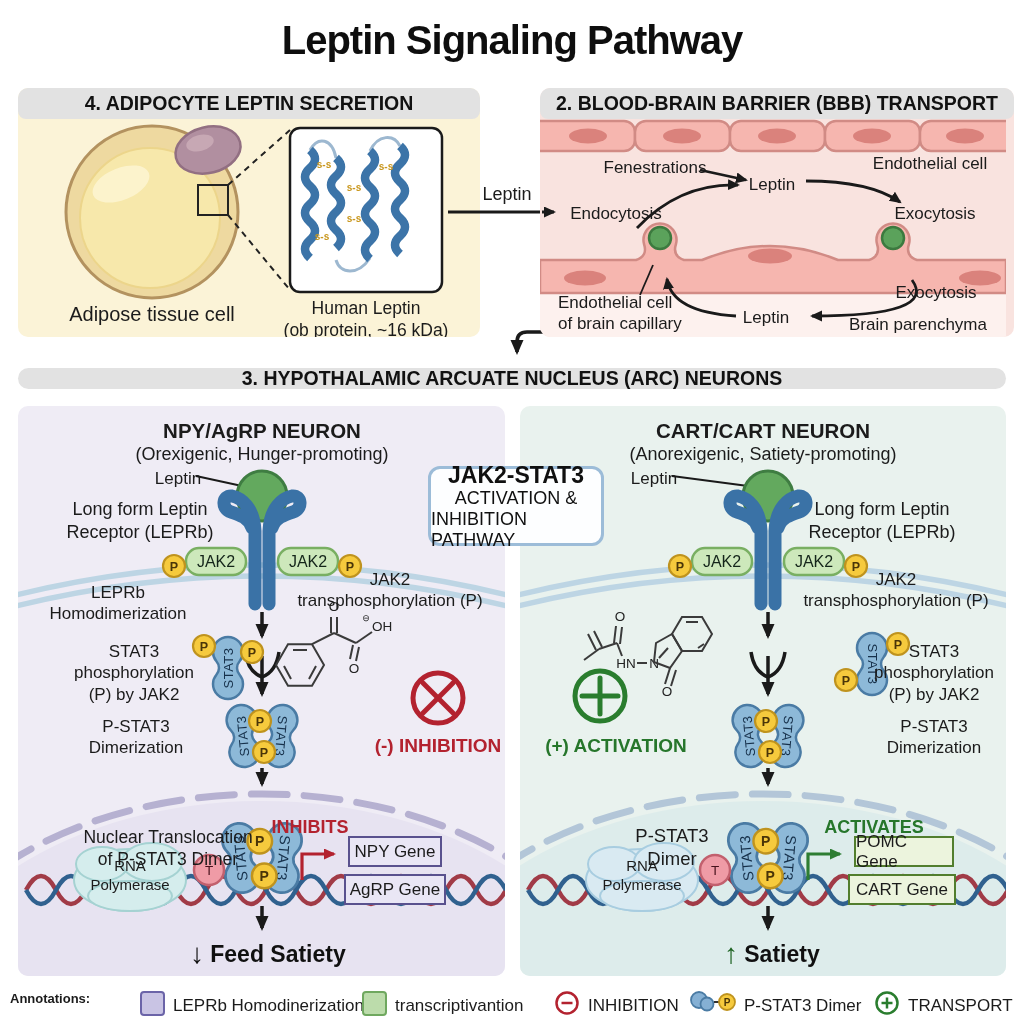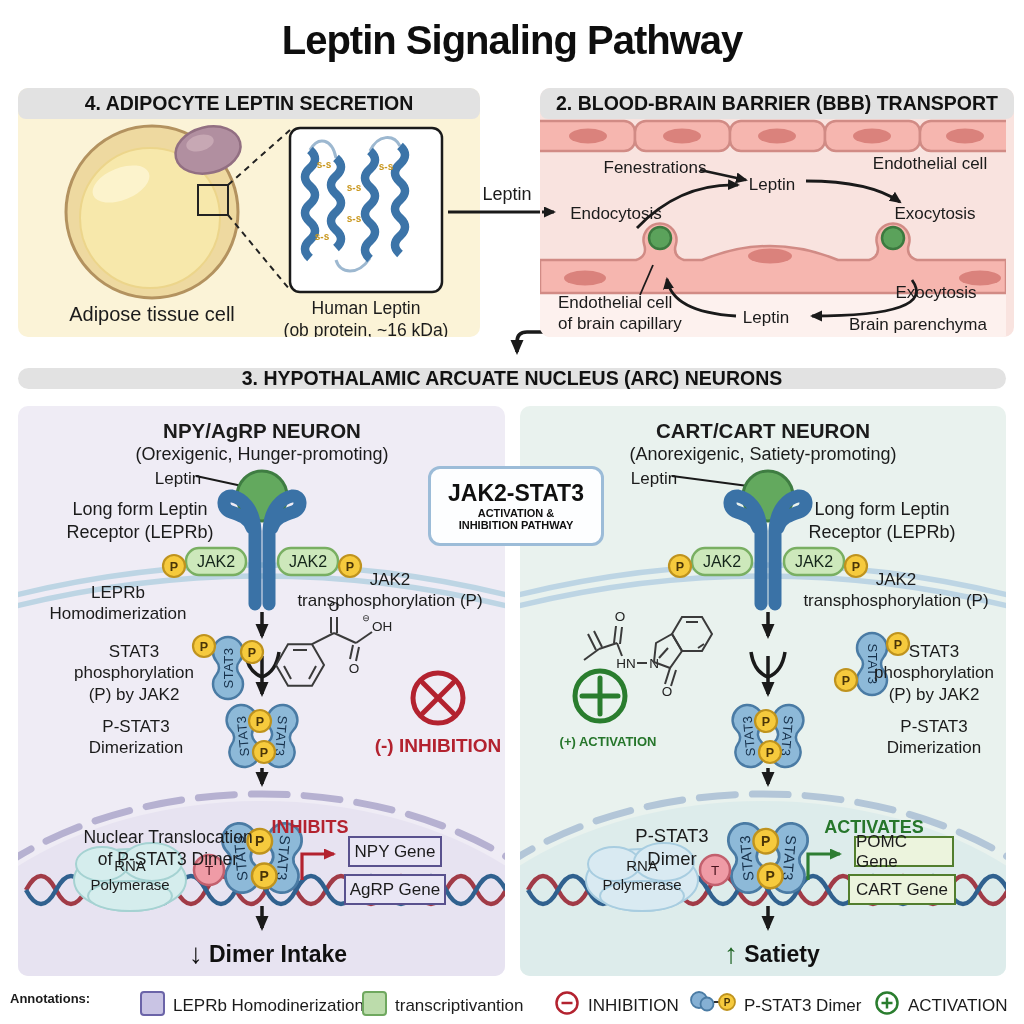--- a/index.html
+++ b/index.html
@@ -26,21 +26,21 @@
   .ntitle{font-size:20.5px;font-weight:bold}
   .nsub{font-size:18px}
   .b{font-weight:bold}
   .red{color:#b3222f}
   .green{color:#26762b}
   .r18{font-size:18.5px}
   .centerBox{position:absolute;left:428px;top:466px;width:170px;height:74px;background:#fdfeff;
     border:3px solid #9cbcd8;border-radius:12px;display:flex;flex-direction:column;
     align-items:center;justify-content:center;z-index:6;line-height:1.15}
   .cb1{font-size:23px;font-weight:bold;color:#101010}
-  .cb2{font-size:11px;font-weight:bold;color:#101010}
+  .cb2{font-size:18px;font-weight:normal;color:#101010}
   .geneBox{position:absolute;display:flex;align-items:center;justify-content:center;
     font-size:17px;z-index:5}
   .gp{background:#e9e6f5;border:2px solid #59518e}
   .gg{background:#ecf4dd;border:2px solid #527e2e}
   .outcome{position:absolute;transform:translateX(-50%);display:flex;align-items:center;
     gap:6px;z-index:5}
   .oArrow{font-size:28px;font-weight:bold;line-height:1}
   .oText{font-size:23px;font-weight:bold;color:#101010}
   .legend{position:absolute;left:0;top:988px;width:1024px;height:32px;z-index:5}
   .legLabel{position:absolute;left:10px;top:3px;font-size:13px;font-weight:bold}
@@ -315,21 +315,21 @@
     </div>
     <div class="lbl b red" style="left:292px;top:410px;font-size:18px">INHIBITS</div>
     <div class="geneBox gp" style="left:330px;top:430px;width:90px;height:27px">NPY Gene</div>
     <div class="geneBox gp" style="left:326px;top:468px;width:98px;height:27px">AgRP Gene</div>
     <div class="lbl small" style="left:112px;top:451px">
       <div>RNA</div>
       <div>Polymerase</div>
     </div>
     <div class="outcome" style="left:250px;top:534px">
       <span class="oArrow" style="color:#101010">↓</span>
-      <span class="oText">Dimer Intake</span>
+      <span class="oText">Feed Satiety</span>
     </div>
   </div>
 
   <div class="panel nr">
     <svg class="psvg" width="486" height="570" viewBox="0 0 486 570">
       <ellipse cx="243" cy="625" rx="350" ry="230" fill="#ddeceb"></ellipse>
       <ellipse cx="243" cy="630" rx="364" ry="242" fill="none" stroke="#b3c6d8" stroke-width="7" stroke-dasharray="36 17" stroke-linecap="round"></ellipse>
       <path class="mem" d="M-6,190 Q243,128 492,190"></path>
       <path class="mem" d="M-6,201 Q243,139 492,201"></path>
       <line x1="152" y1="70" x2="228" y2="80" class="thin"></line>
@@ -404,21 +404,21 @@
     </div>
     <div class="lbl" style="left:414px;top:235px">
       <div>STAT3</div>
       <div>phosphorylation</div>
       <div>(P) by JAK2</div>
     </div>
     <div class="lbl" style="left:414px;top:310px">
       <div>P-STAT3</div>
       <div>Dimerization</div>
     </div>
-    <div class="lbl b green" style="left:88px;top:328px;font-size:13px">(+) ACTIVATION</div>
+    <div class="lbl b green" style="left:96px;top:328px;font-size:19px">(+) ACTIVATION</div>
     <div class="lbl r18" style="left:152px;top:418px">
       <div>P-STAT3</div>
       <div>Dimer</div>
     </div>
     <div class="lbl b green" style="left:354px;top:410px;font-size:18px">ACTIVATES</div>
     <div class="geneBox gg" style="left:334px;top:430px;width:96px;height:27px">POMC Gene</div>
     <div class="geneBox gg" style="left:328px;top:468px;width:104px;height:27px">CART Gene</div>
     <div class="lbl small" style="left:122px;top:451px">
       <div>RNA</div>
       <div>Polymerase</div>
@@ -461,17 +461,17 @@
         <text x="39" y="17.5" style="font-size:10px;font-weight:bold" text-anchor="middle" fill="#4a3508">P</text>
       </svg>
       <span>P-STAT3 Dimer</span>
     </div>
     <div class="legItem" style="left:874px">
       <svg width="26" height="26">
         <circle cx="13" cy="13" r="10.5" fill="none" stroke="#2a7d2e" stroke-width="2.5"></circle>
         <line x1="7.5" y1="13" x2="18.5" y2="13" stroke="#2a7d2e" stroke-width="2.5"></line>
         <line x1="13" y1="7.5" x2="13" y2="18.5" stroke="#2a7d2e" stroke-width="2.5"></line>
       </svg>
-      <span>ACTIVATION</span>
+      <span>TRANSPORT</span>
     </div>
   </div>
 
 </div>
 
 </body></html>

